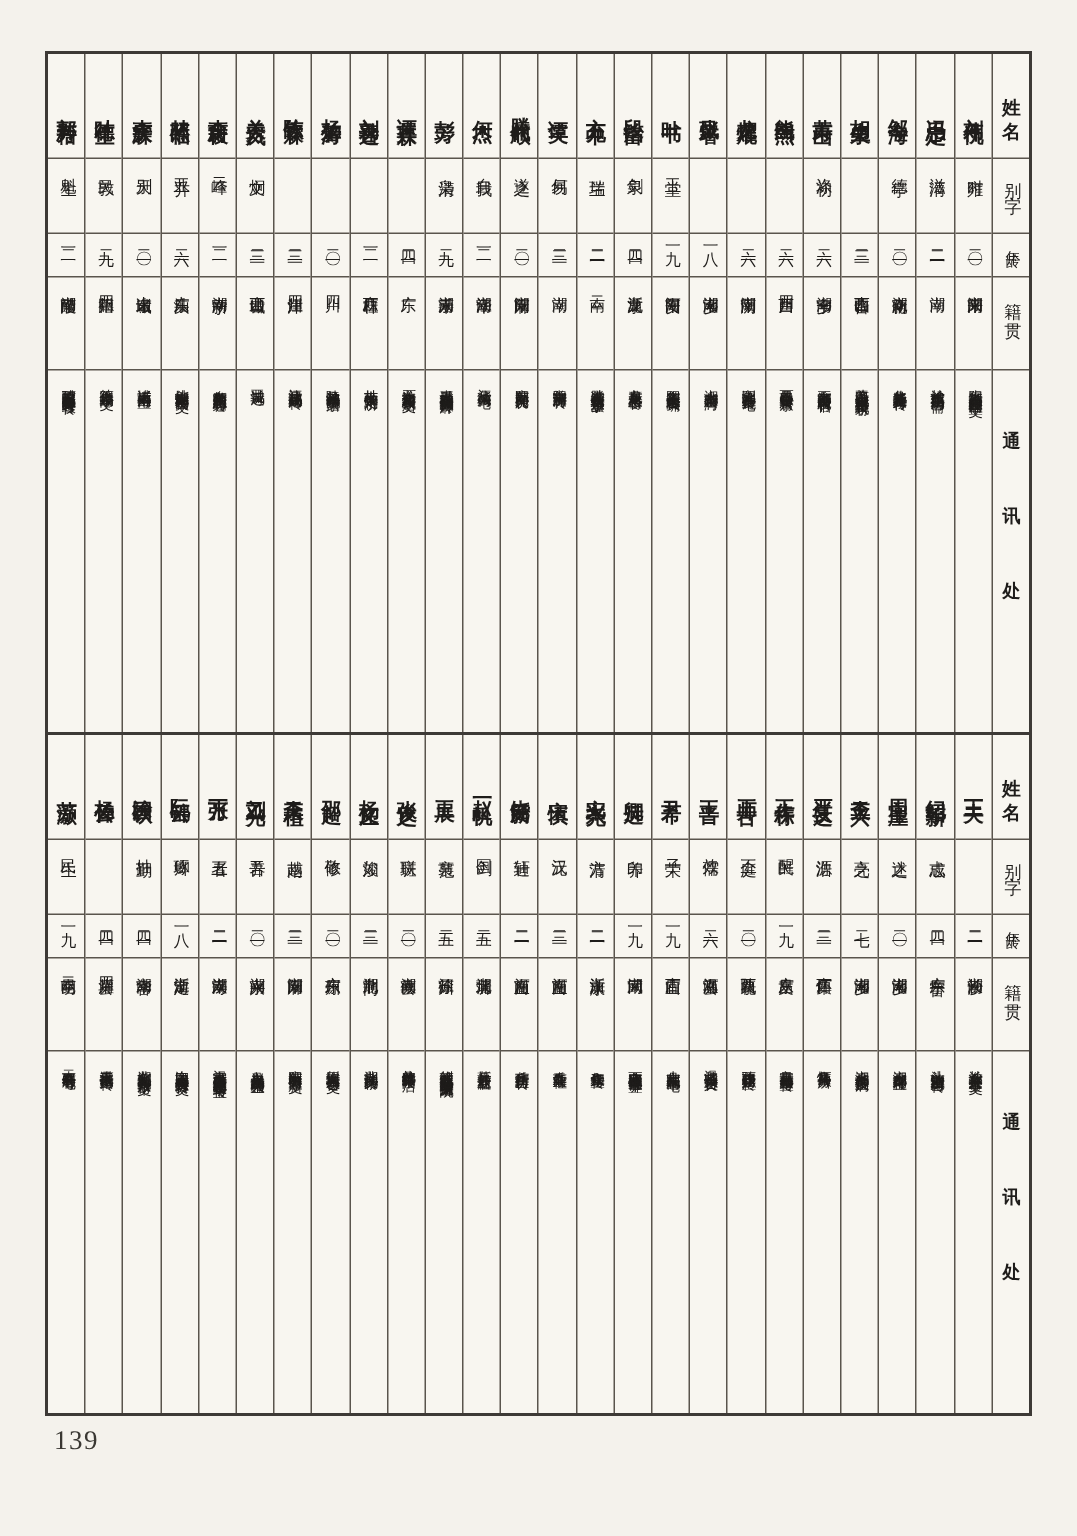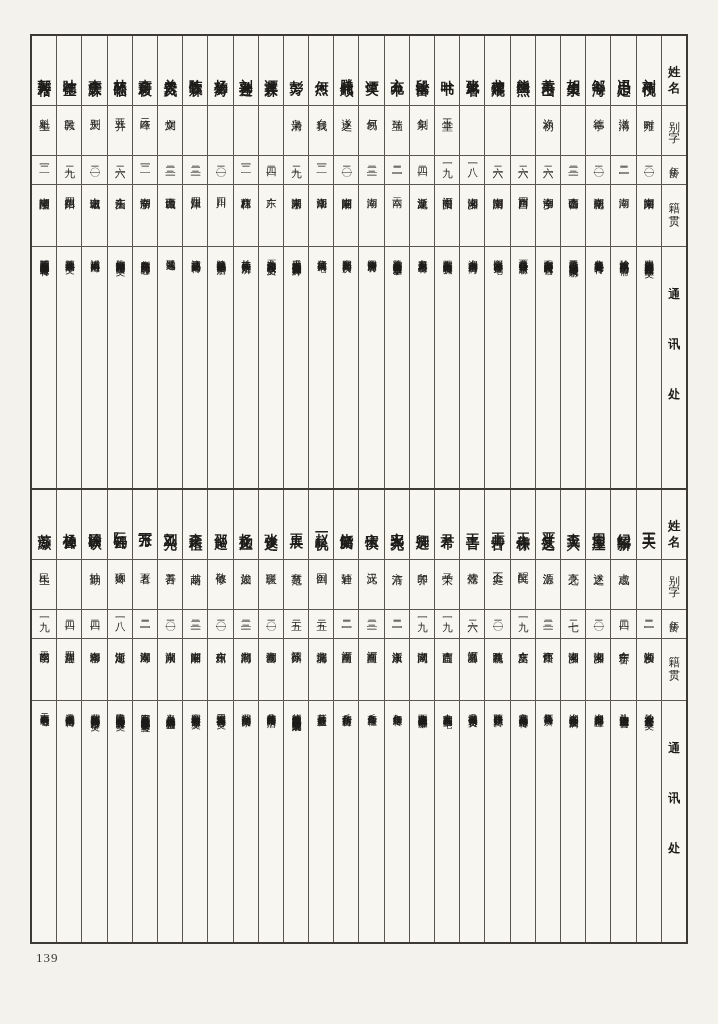--- a/index.html
+++ b/index.html
@@ -37,21 +37,21 @@
   .c-age{height:29px;border-bottom:1px solid #5a554d;padding-top:2px;font-size:10.5px;letter-spacing:1px;}
   .c-origin{height:62px;border-bottom:1px solid #5a554d;padding-top:4px;font-size:10.5px;letter-spacing:0.5px;}
   .c-address{flex:1 1 0;padding-top:5px;padding-bottom:3px;font-size:9.5px;line-height:11.5px;letter-spacing:0.5px;}
   .hdr .c-name{font-size:12.5px;letter-spacing:16px;}
   .hdr .c-courtesy{font-size:11.5px;letter-spacing:10px;padding-top:6px;}
   .hdr .c-age{font-size:10px;letter-spacing:2px;}
   .hdr .c-origin{font-size:11.5px;letter-spacing:14px;padding-top:8px;}
   .hdr .c-address{font-size:12px;line-height:normal;letter-spacing:50px;padding-top:30px;font-weight:bold;}
   .page-number{
     position:absolute;left:36px;top:950px;
-    font-size:13px;color:#3a3833;letter-spacing:1px;
+    font-size:18px;color:#3a3833;letter-spacing:1px;
   }
 </style>
 </head>
 <body>
 
 <div class="table-wrap">
   <div class="band">
       <div class="col">
         <div class="cell c-name">
           <span class="vt">郭芳梧</span>

